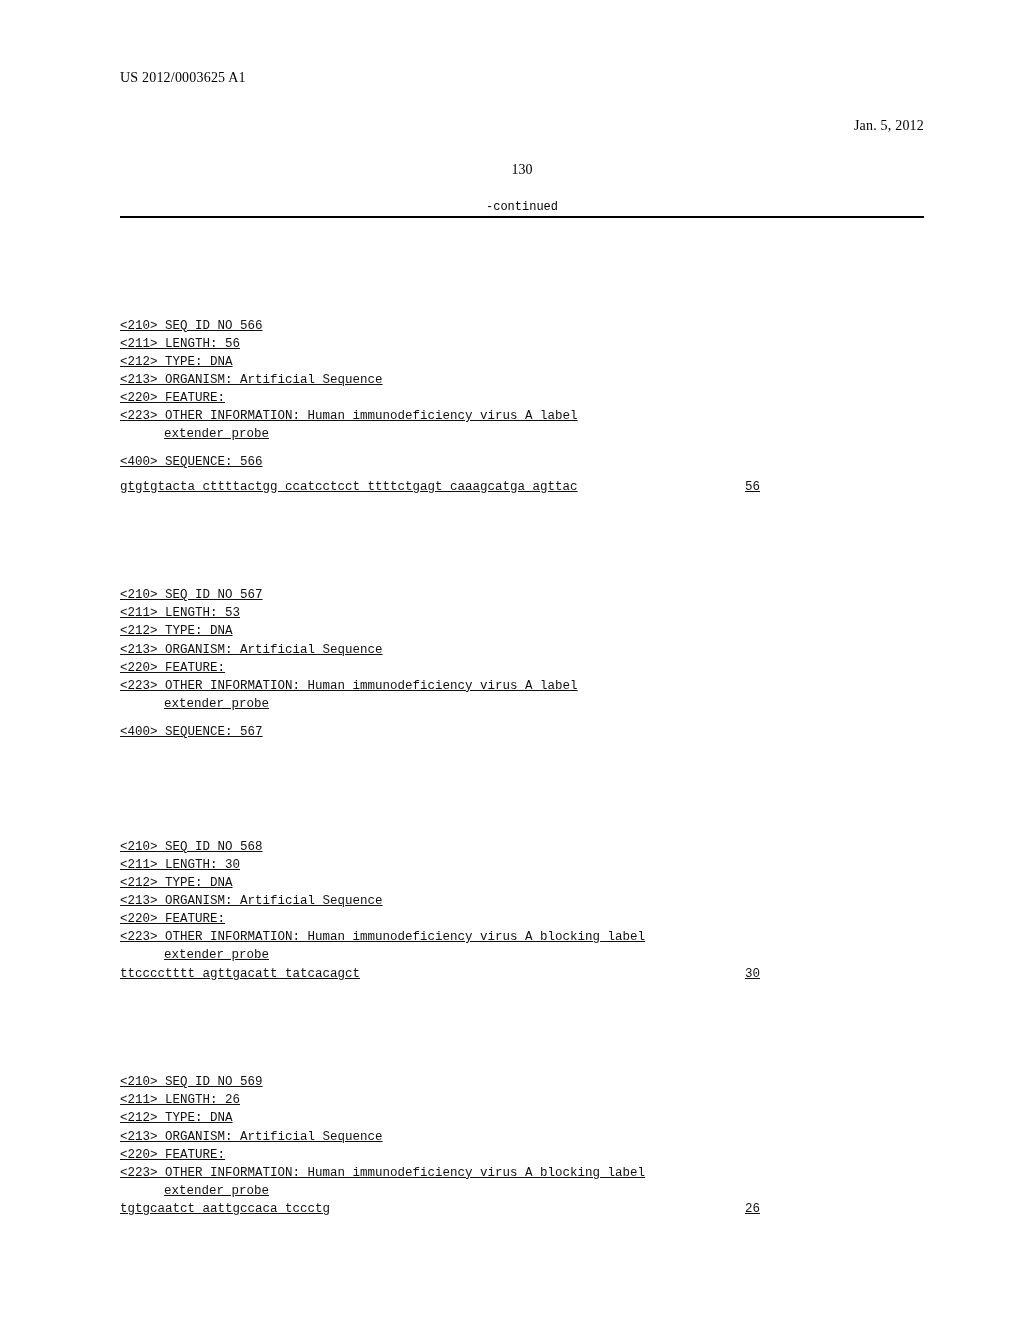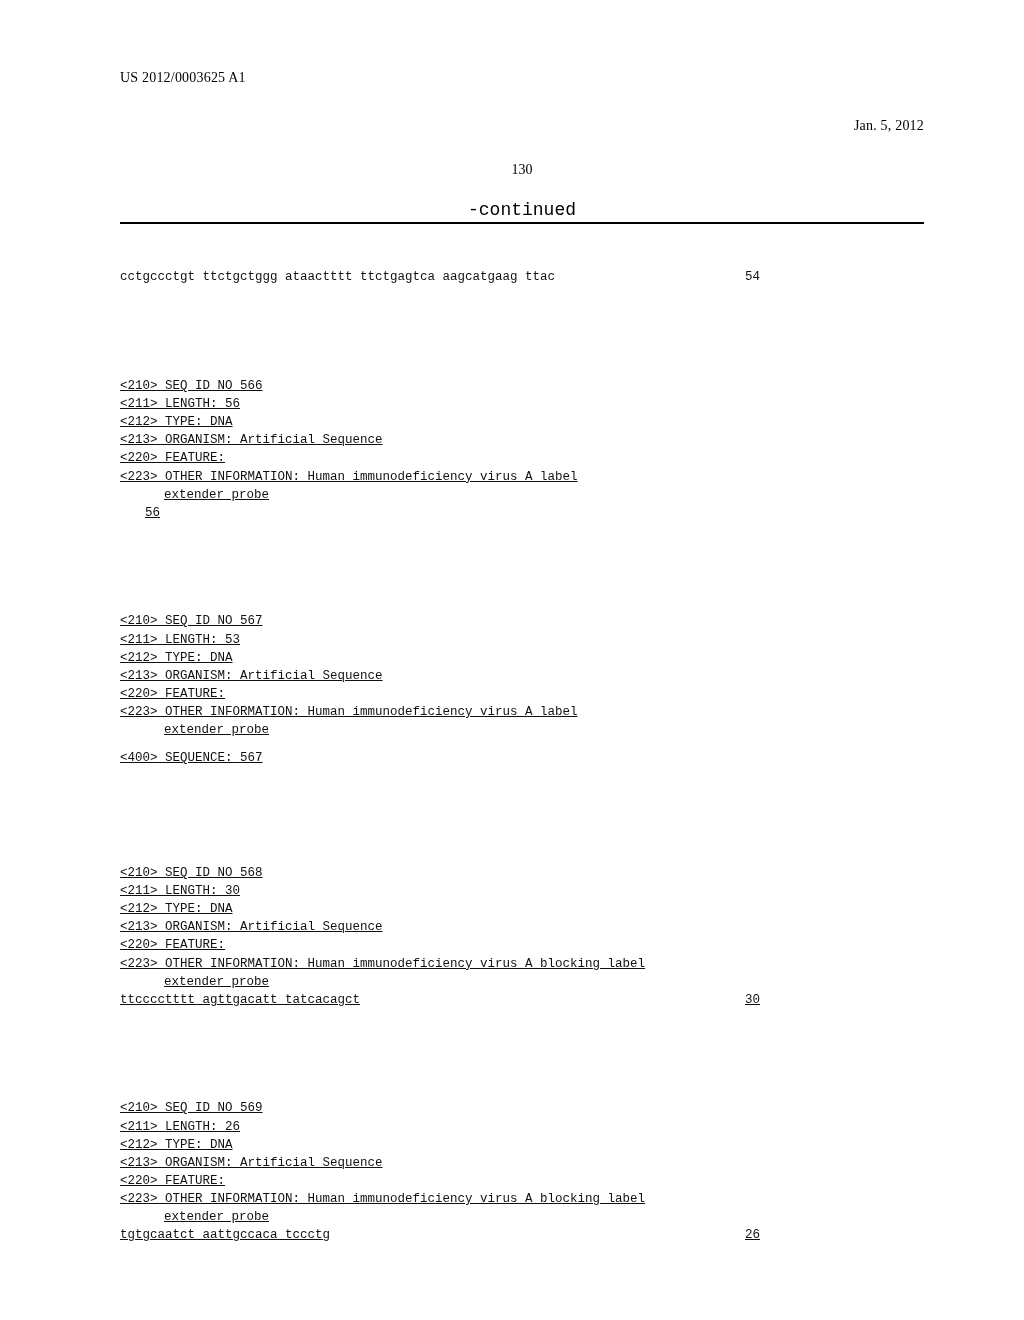--- a/index.html
+++ b/index.html
@@ -27,21 +27,21 @@
   .pub-date { letter-spacing: 0.2px; margin-top: 48px; }
   .page-number {
     text-align: center;
     font-size: 14px;
     margin-top: 28px;
     margin-bottom: 22px;
   }
   .continued {
     text-align: center;
     font-family: "Courier New", Courier, monospace;
-    font-size: 18px;
+    font-size: 12px;
     margin-bottom: 2px;
   }
   .hr-top {
     border: none;
     border-top: 2px solid #000;
     margin: 0 0 8px 0;
   }
   .sequence-body {
     font-family: "Courier New", Courier, monospace;
     font-size: 12.5px;
@@ -71,34 +71,30 @@
     <span class="pub-number">US 2012/0003625 A1</span>
     <span class="pub-date">Jan. 5, 2012</span>
   </div>
 
   <div class="page-number">130</div>
 
   <div class="continued">-continued</div>
   <hr class="hr-top">
 
   <div class="sequence-body">
-    <div class="seq-line">
-      <span>cctgccctgt ttctgctggg ataactttt ttctgagtca aagcatgaag ttac</span>
-      <span class="seq-idx">54</span>
-    </div>
 
     
     <div class="entry-block"><span>&lt;210&gt; SEQ ID NO 566</span>
 <span>&lt;211&gt; LENGTH: 56</span>
 <span>&lt;212&gt; TYPE: DNA</span>
 <span>&lt;213&gt; ORGANISM: Artificial Sequence</span>
 <span>&lt;220&gt; FEATURE:</span>
 <span>&lt;223&gt; OTHER INFORMATION: Human immunodeficiency virus A label</span>
 <span class="indent">extender probe</span>
-<div class="seq-line"><span class="seq-idx">56</span></div></div>
+<div class="seq-header">&lt;400&gt; SEQUENCE: 566</div><div class="seq-line"><span>gtgtgtacta cttttactgg ccatcctcct ttttctgagt caaagcatga agttac</span><span class="seq-idx">56</span></div></div>
 
     
     <div class="entry-block"><span>&lt;210&gt; SEQ ID NO 567</span>
 <span>&lt;211&gt; LENGTH: 53</span>
 <span>&lt;212&gt; TYPE: DNA</span>
 <span>&lt;213&gt; ORGANISM: Artificial Sequence</span>
 <span>&lt;220&gt; FEATURE:</span>
 <span>&lt;223&gt; OTHER INFORMATION: Human immunodeficiency virus A label</span>
 <span class="indent">extender probe</span>
 <div class="seq-header">&lt;400&gt; SEQUENCE: 567</div></div>

